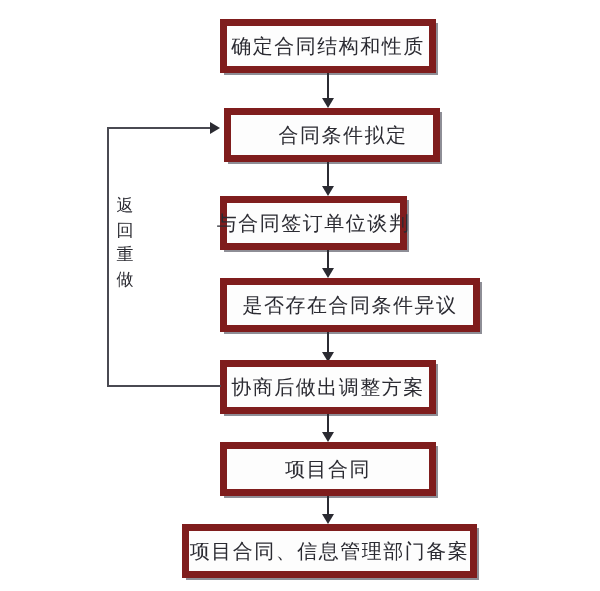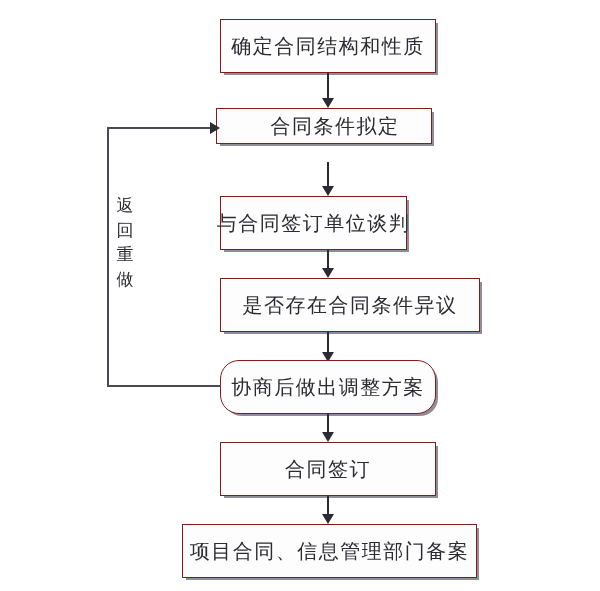--- a/index.html
+++ b/index.html
@@ -16,21 +16,21 @@
     height: 591px;
     background: #ffffff;
     overflow: hidden;
   }
 
   
   .node {
     position: absolute;
     box-sizing: border-box;
     background: #fdfdfd;
-    border: 1px solid #7f1d1d;
+    border: 7px solid #7f1d1d;
     box-shadow: 3px 3px 0 -1px #8e8e96;
     display: flex;
     align-items: center;
     justify-content: center;
     text-align: center;
   }
   .node .node-label {
     font-size: 20px;
     line-height: 1.1;
     color: #2b2b32;
@@ -88,50 +88,50 @@
 
 <div id="canvas">
 
   <div class="node" style="left:220px; top:19px; width:216px; height:54px;">
     <div class="node-label">确定合同结构和性质</div>
   </div>
 
   <div class="vline" style="left:327px; top:73px; width:2px; height:30px;"></div>
   <div class="arrow-down" style="left:322px; top:98px;"></div>
 
-  <div class="node" style="left:216px; top:108px; width:216px; height:36px;padding-left:22px;">
+  <div class="node" style="left:224px; top:108px; width:216px; height:54px;padding-left:22px;">
     <div class="node-label">合同条件拟定</div>
   </div>
 
   <div class="vline" style="left:327px; top:162px; width:2px; height:29px;"></div>
   <div class="arrow-down" style="left:322px; top:186px;"></div>
 
   <div class="node" style="left:220px; top:196px; width:187px; height:54px;">
     <div class="node-label">与合同签订单位谈判</div>
   </div>
 
   <div class="vline" style="left:327px; top:250px; width:2px; height:26px;"></div>
   <div class="arrow-down" style="left:322px; top:268px;"></div>
 
   <div class="node" style="left:220px; top:278px; width:260px; height:54px;">
     <div class="node-label">是否存在合同条件异议</div>
   </div>
 
   <div class="vline" style="left:327px; top:332px; width:2px; height:27px;"></div>
   <div class="arrow-down" style="left:322px; top:352px;"></div>
 
-  <div class="node" style="left:220px; top:360px; width:216px; height:54px;border-radius:19px;">
+  <div class="node" style="left:220px; top:360px; width:216px; height:54px;">
     <div class="node-label">协商后做出调整方案</div>
   </div>
 
   <div class="vline" style="left:327px; top:414px; width:2px; height:26px;"></div>
   <div class="arrow-down" style="left:322px; top:432px;"></div>
 
   <div class="node" style="left:220px; top:442px; width:216px; height:54px;">
-    <div class="node-label">合同签订</div>
+    <div class="node-label">项目合同</div>
   </div>
 
   <div class="vline" style="left:327px; top:496px; width:2px; height:26px;"></div>
   <div class="arrow-down" style="left:322px; top:514px;"></div>
 
   <div class="node" style="left:182px; top:524px; width:295px; height:54px;">
     <div class="node-label">项目合同、信息管理部门备案</div>
   </div>
 
   <div class="hline thin" style="left:107px; top:385px; width:114px; height:1.5px;"></div>

